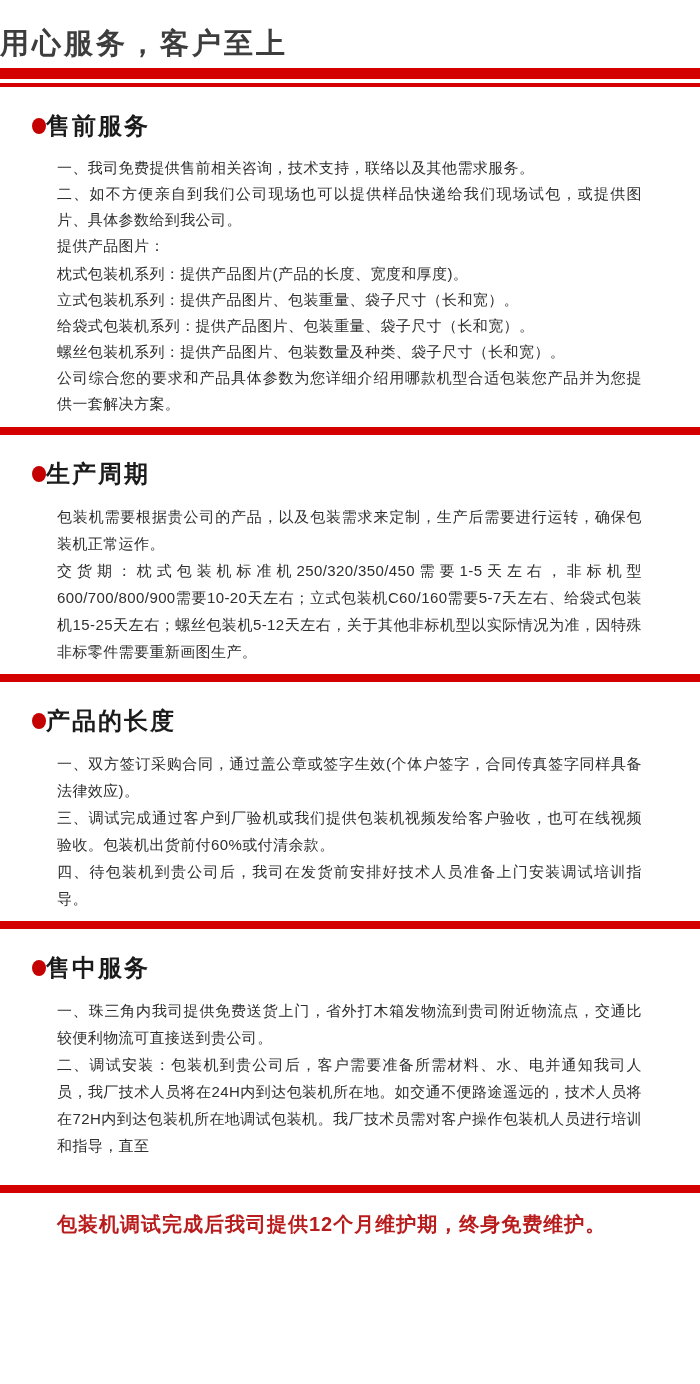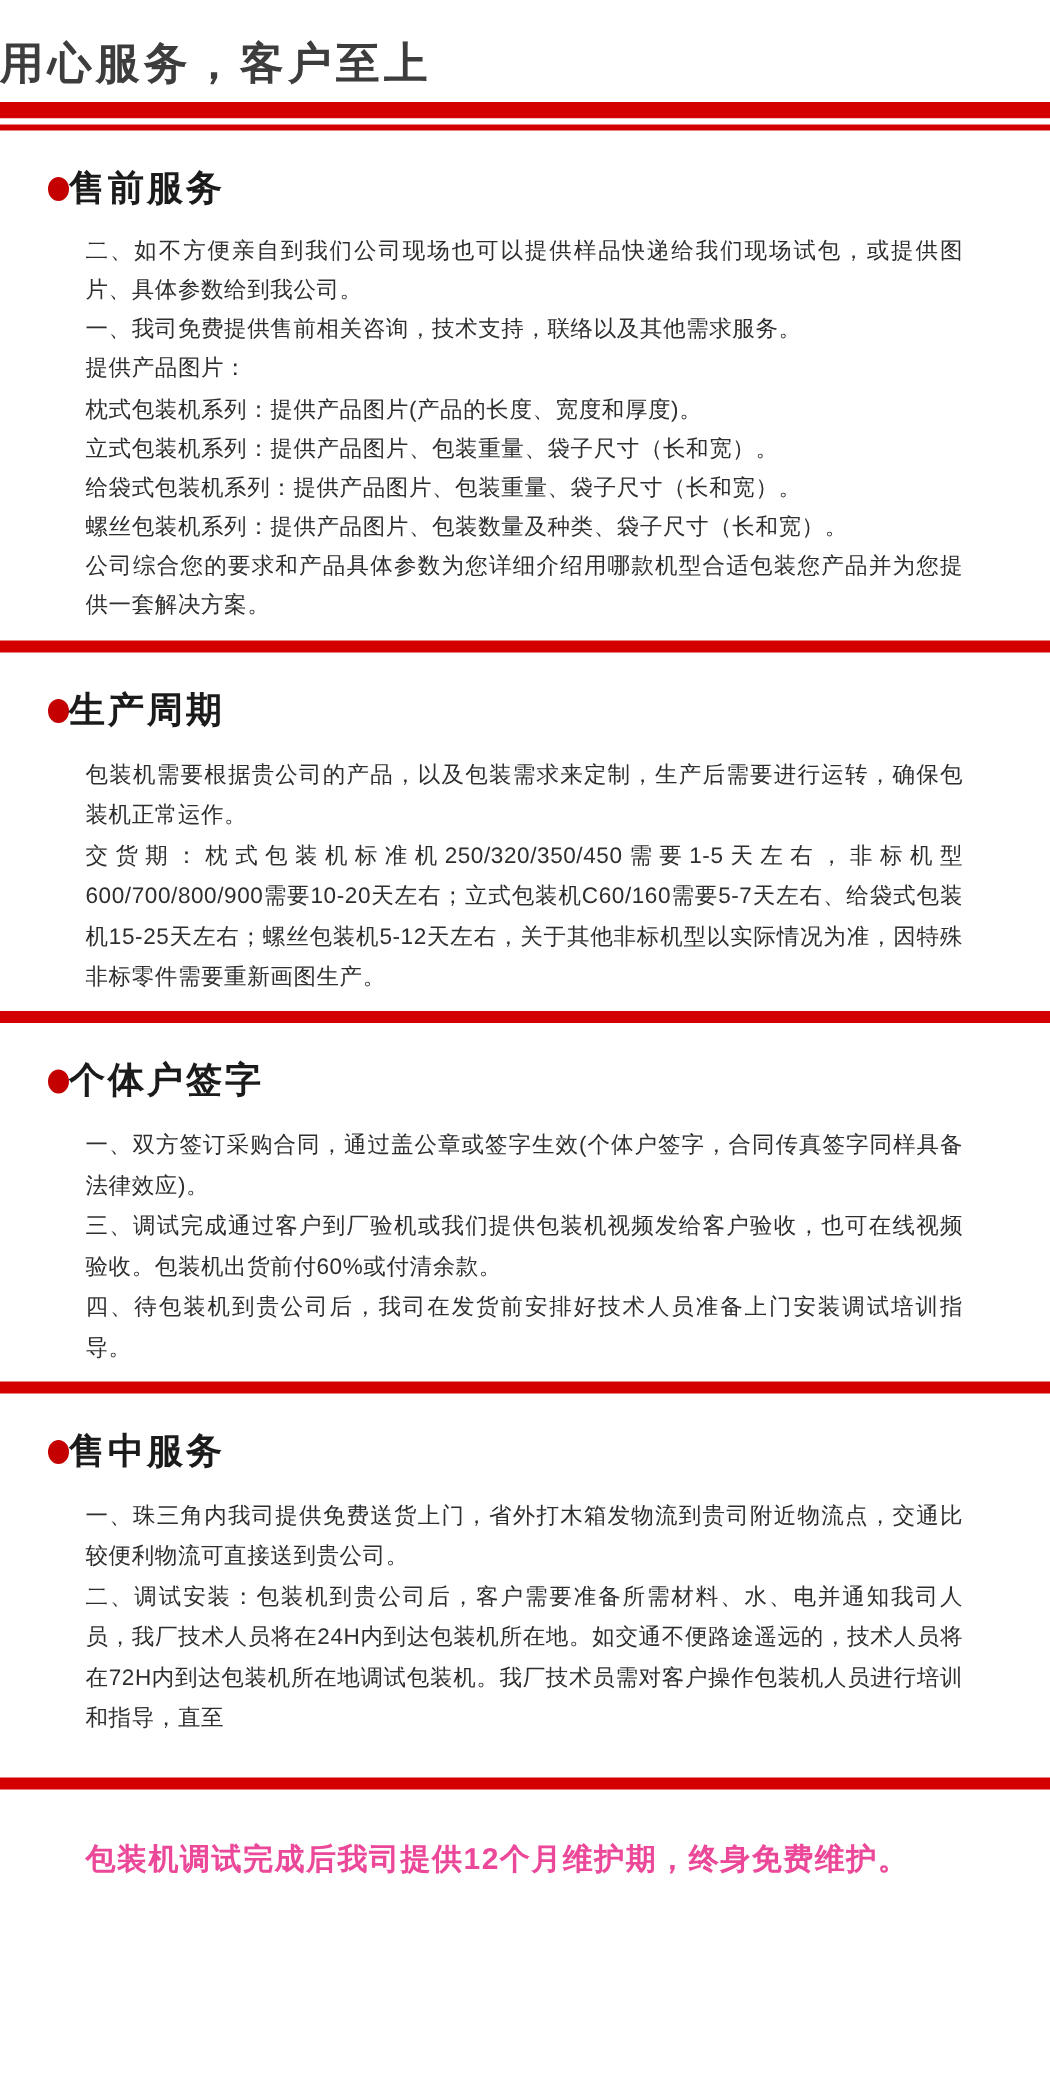--- a/index.html
+++ b/index.html
@@ -40,23 +40,23 @@
   }
   .section-body { margin-left: 25px; }
   .section-body p {
     margin: 0; padding: 0;
     font-size: 15px; line-height: 26px;
     color: #2e2e2e; letter-spacing: 0.4px;
     text-align: justify;
   }
   .section-body.loose p { line-height: 27px; }
   .after-sale-text p {
-    font-size: 20px; font-weight: bold; color: #ec4899;
+    font-size: 20px; font-weight: bold; color: #b91c1c;
     line-height: 30px; letter-spacing: 1px;
-    margin-top: 32px;
+    margin-top: 16px;
   }
   .sp-s1 { margin-top: 10px; }
   .sp-s2 { margin-top: 9px; }
   .sp-s3 { margin-top: 9px; }
   .sp-s4 { margin-top: 26px; }
   .mt-8 { margin-top: 8px; }
   .section .gap-before-list { margin-top: 2px; }
 </style>
 </head>
 <body>
@@ -65,22 +65,22 @@
 <div class="bar-thick"></div>
 <div class="bar-gap"></div>
 <div class="bar-thin"></div>
 
 <div class="section">
   <div class="section-title">
     <span class="dot"></span>
     <span class="title-text">售前服务</span>
   </div>
   <div class="section-body">
+    <p>一、我司免费提供售前相关咨询，技术支持，联络以及其他需求服务。</p>
     <p>二、如不方便亲自到我们公司现场也可以提供样品快递给我们现场试包，或提供图片、具体参数给到我公司。</p>
-    <p>一、我司免费提供售前相关咨询，技术支持，联络以及其他需求服务。</p>
     <p>提供产品图片：</p>
     <p class="gap-before-list">枕式包装机系列：提供产品图片(产品的长度、宽度和厚度)。</p>
     <p>立式包装机系列：提供产品图片、包装重量、袋子尺寸（长和宽）。</p>
     <p>给袋式包装机系列：提供产品图片、包装重量、袋子尺寸（长和宽）。</p>
     <p>螺丝包装机系列：提供产品图片、包装数量及种类、袋子尺寸（长和宽）。</p>
     <p>公司综合您的要求和产品具体参数为您详细介绍用哪款机型合适包装您产品并为您提供一套解决方案。</p>
   </div>
 </div>
 <div class="divider sp-s1"></div>
 
@@ -92,21 +92,21 @@
   <div class="section-body loose">
     <p>包装机需要根据贵公司的产品，以及包装需求来定制，生产后需要进行运转，确保包装机正常运作。</p>
     <p class="mt-8">交货期：枕式包装机标准机250/320/350/450需要1-5天左右，非标机型600/700/800/900需要10-20天左右；立式包装机C60/160需要5-7天左右、给袋式包装机15-25天左右；螺丝包装机5-12天左右，关于其他非标机型以实际情况为准，因特殊非标零件需要重新画图生产。</p>
   </div>
 </div>
 <div class="divider sp-s2"></div>
 
 <div class="section">
   <div class="section-title">
     <span class="dot"></span>
-    <span class="title-text">个体户签字</span>
+    <span class="title-text">产品的长度</span>
   </div>
   <div class="section-body loose">
     <p>一、双方签订采购合同，通过盖公章或签字生效(个体户签字，合同传真签字同样具备法律效应)。</p>
     <p>三、调试完成通过客户到厂验机或我们提供包装机视频发给客户验收，也可在线视频验收。包装机出货前付60%或付清余款。</p>
     <p>四、待包装机到贵公司后，我司在发货前安排好技术人员准备上门安装调试培训指导。</p>
   </div>
 </div>
 <div class="divider sp-s3"></div>
 
 <div class="section">

